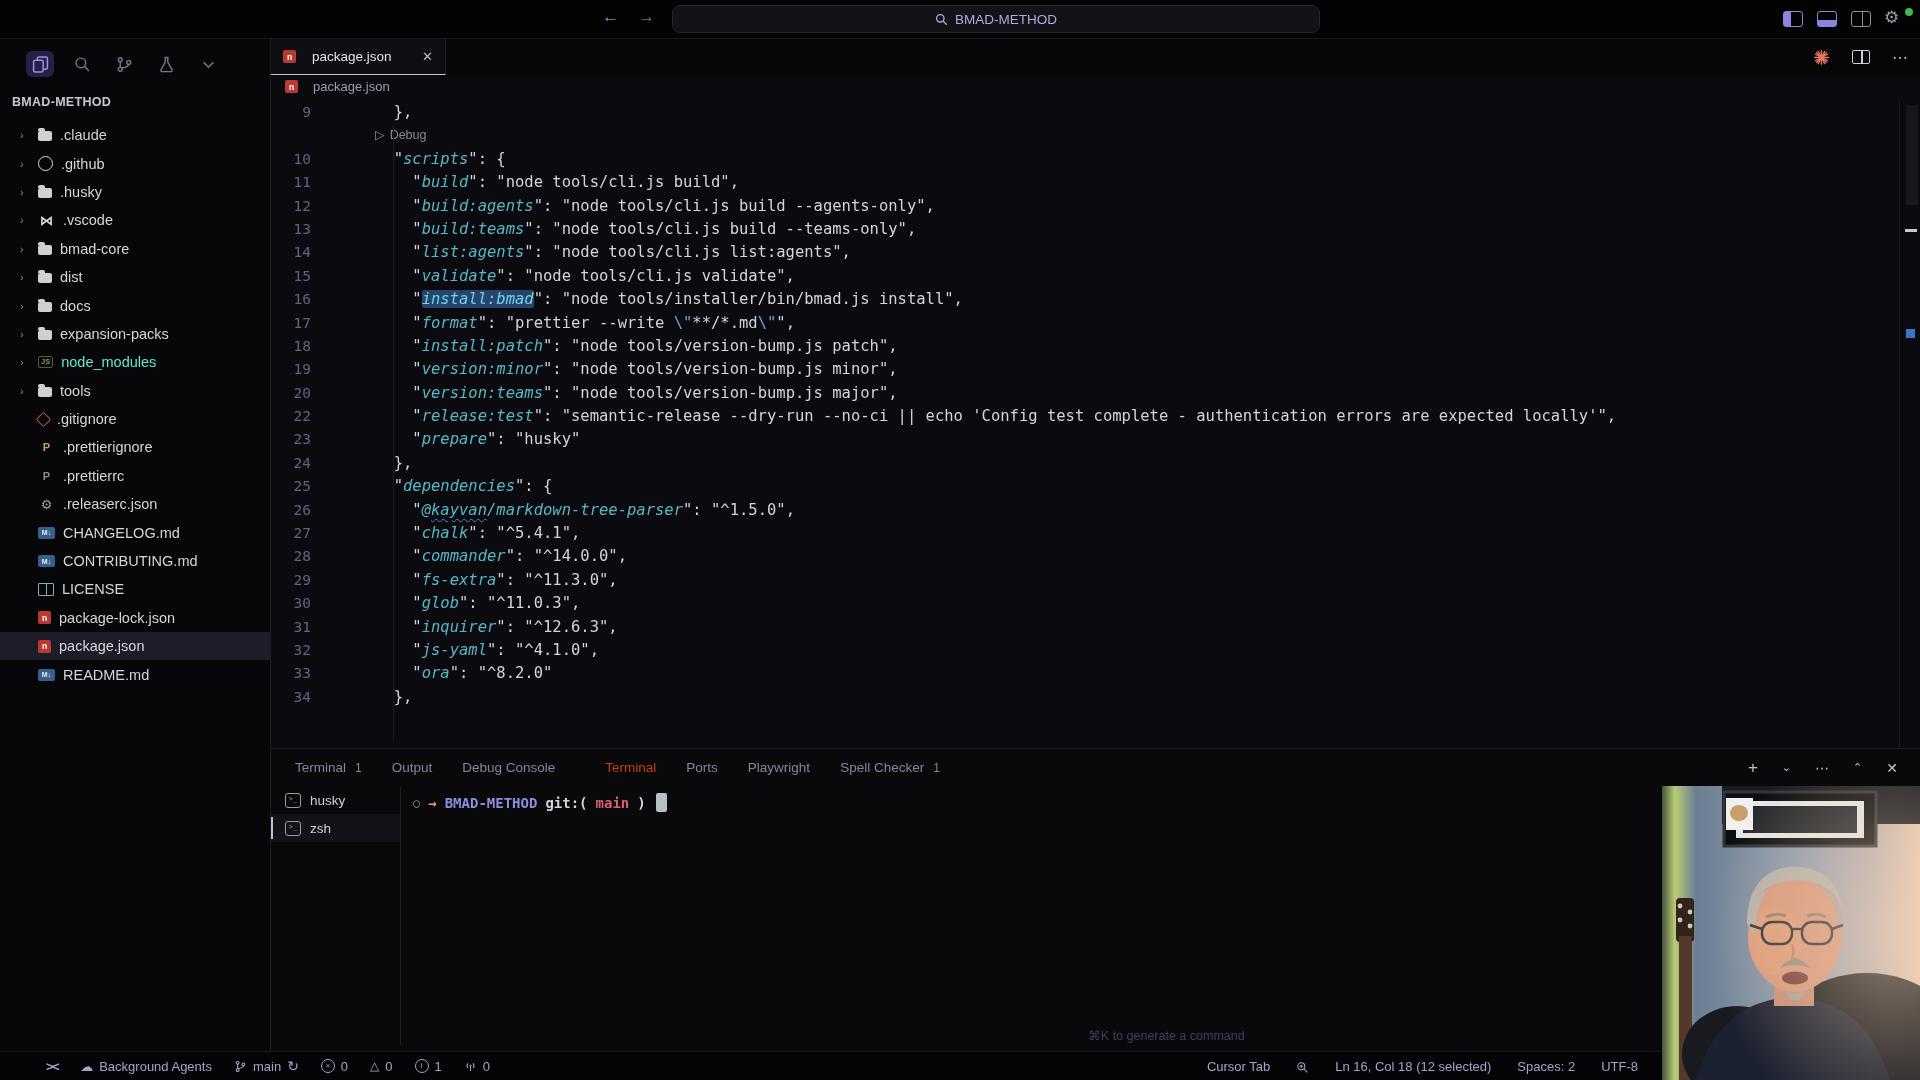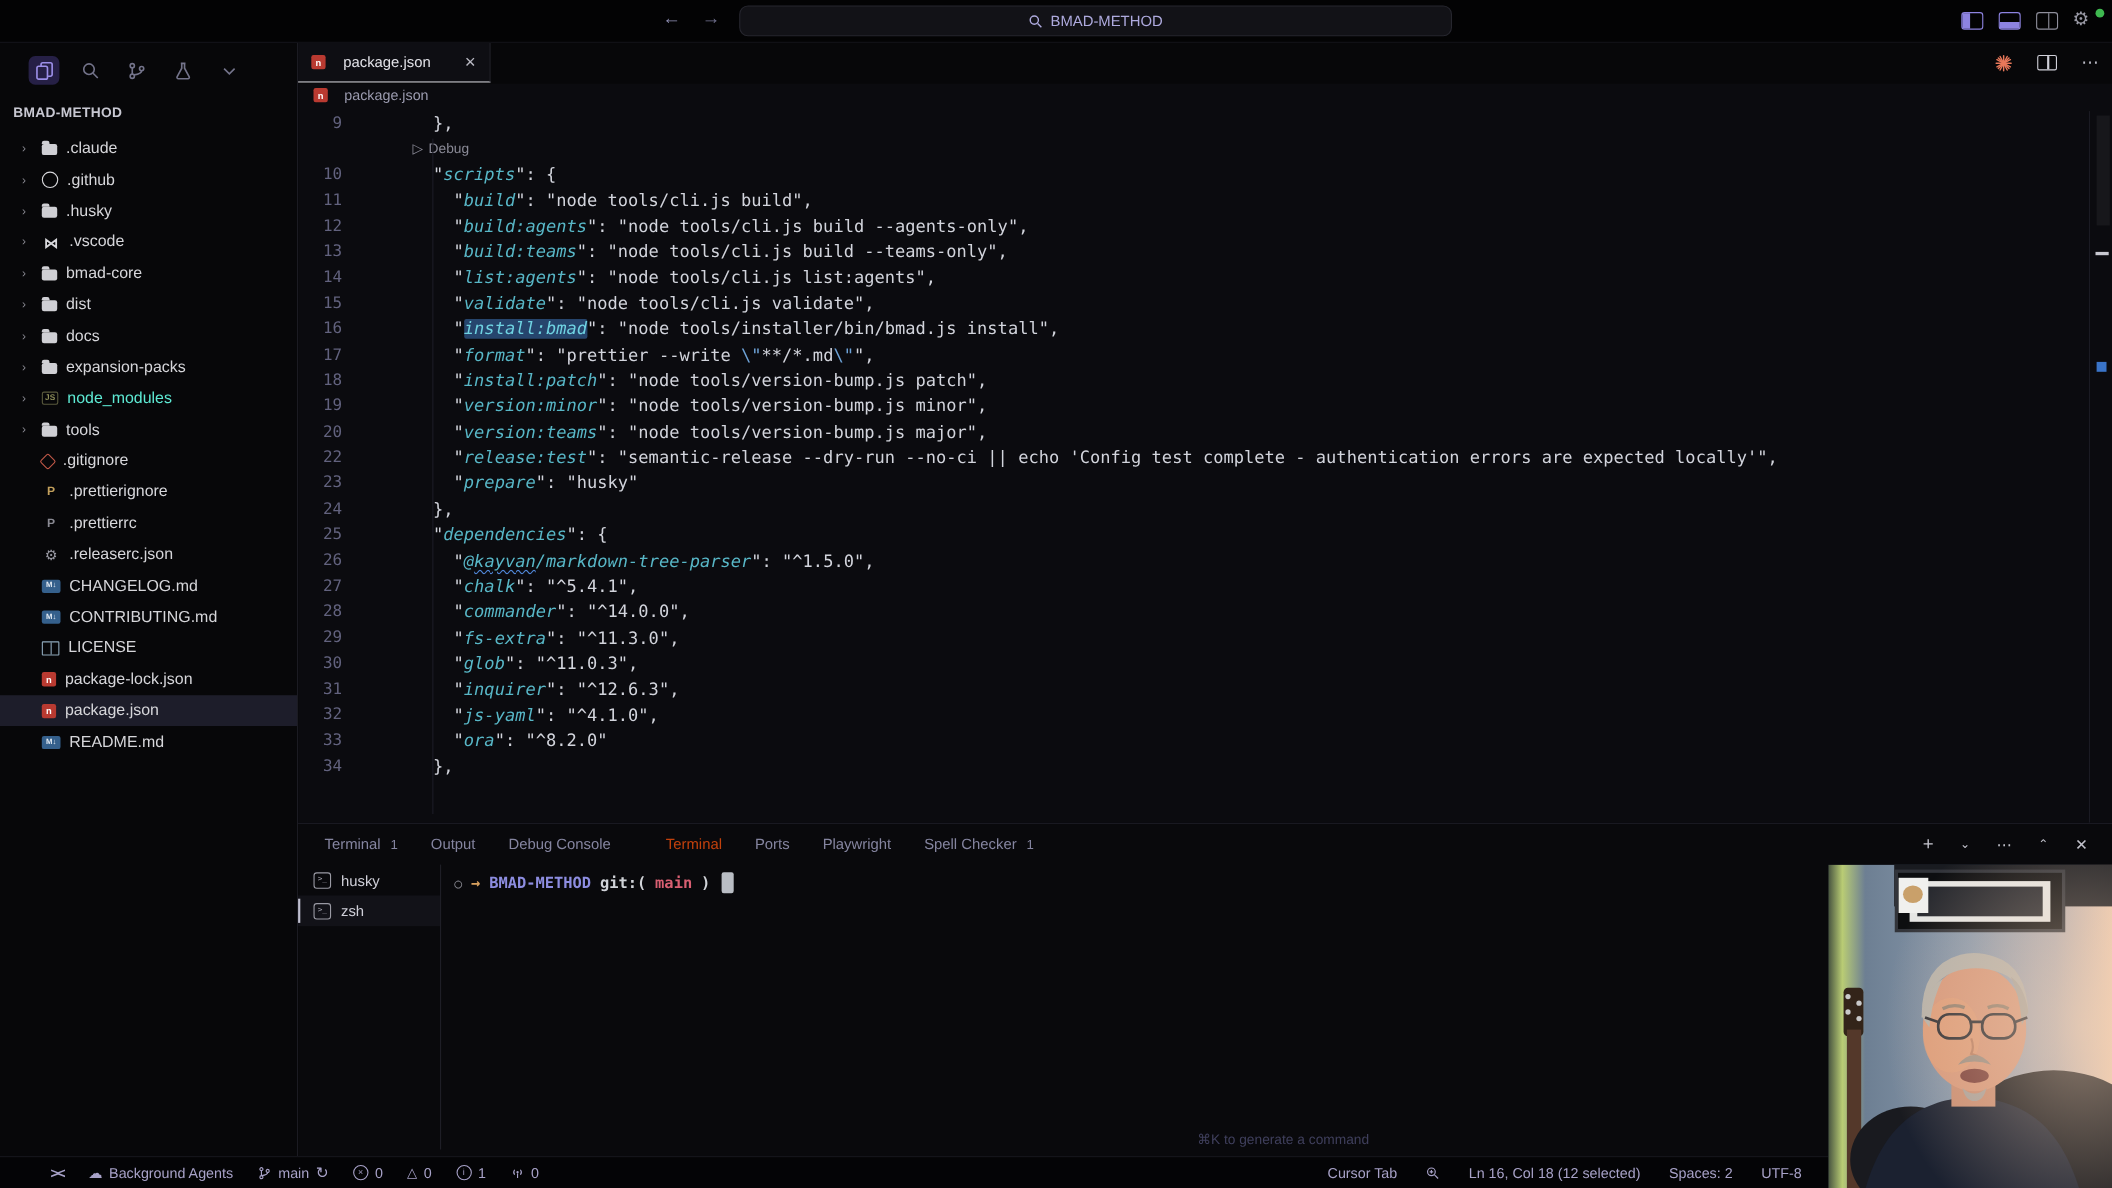--- a/index.html
+++ b/index.html
@@ -85,21 +85,21 @@
   .tp-dim{color:#8a8a93;font-weight:normal;font-size:12px;}
   .tp-arrow{color:#d9a15f;}
   .tp-dir{color:#8d8de0;}
   .tp-plain{color:#d0d3d8;}
   .tp-branch{color:#d95f72;}
   #term-cursor{width:11px;height:19px;background:#b9bdc4;border-radius:2px;margin-left:2px;}
   #term-hint{position:absolute;left:0;right:0;bottom:10px;text-align:center;font-size:12.5px;color:#3f3f5c;font-family:"Liberation Sans",sans-serif;}
   
   #statusbar{position:absolute;left:0;bottom:0;width:1920px;height:28px;background:#040406;border-top:1px solid #17171d;display:flex;align-items:center;font-size:13px;color:#a8a2c8;}
   #status-left{display:flex;align-items:center;gap:22px;margin-left:46px;}
-  #status-right{display:flex;align-items:center;gap:26px;margin-left:auto;margin-right:282px;}
+  #status-right{display:flex;align-items:flex-end;gap:26px;margin-left:auto;margin-right:282px;}
   .st-item{display:flex;align-items:center;gap:6px;cursor:default;}
   .st-ic-remote{font-weight:bold;letter-spacing:-1.5px;}
   .st-circle{width:12px;height:12px;border:1px solid #a8a2c8;border-radius:50%;font-size:8px;display:inline-flex;align-items:center;justify-content:center;line-height:1;}
   .st-svg{width:13px;height:13px;stroke:#a8a2c8;fill:none;stroke-width:1.3;}
   
   #webcam{position:absolute;left:1662px;top:786px;width:258px;height:294px;z-index:50;overflow:hidden;background:#10121a;}
 </style>
 </head>
 <body>
 

